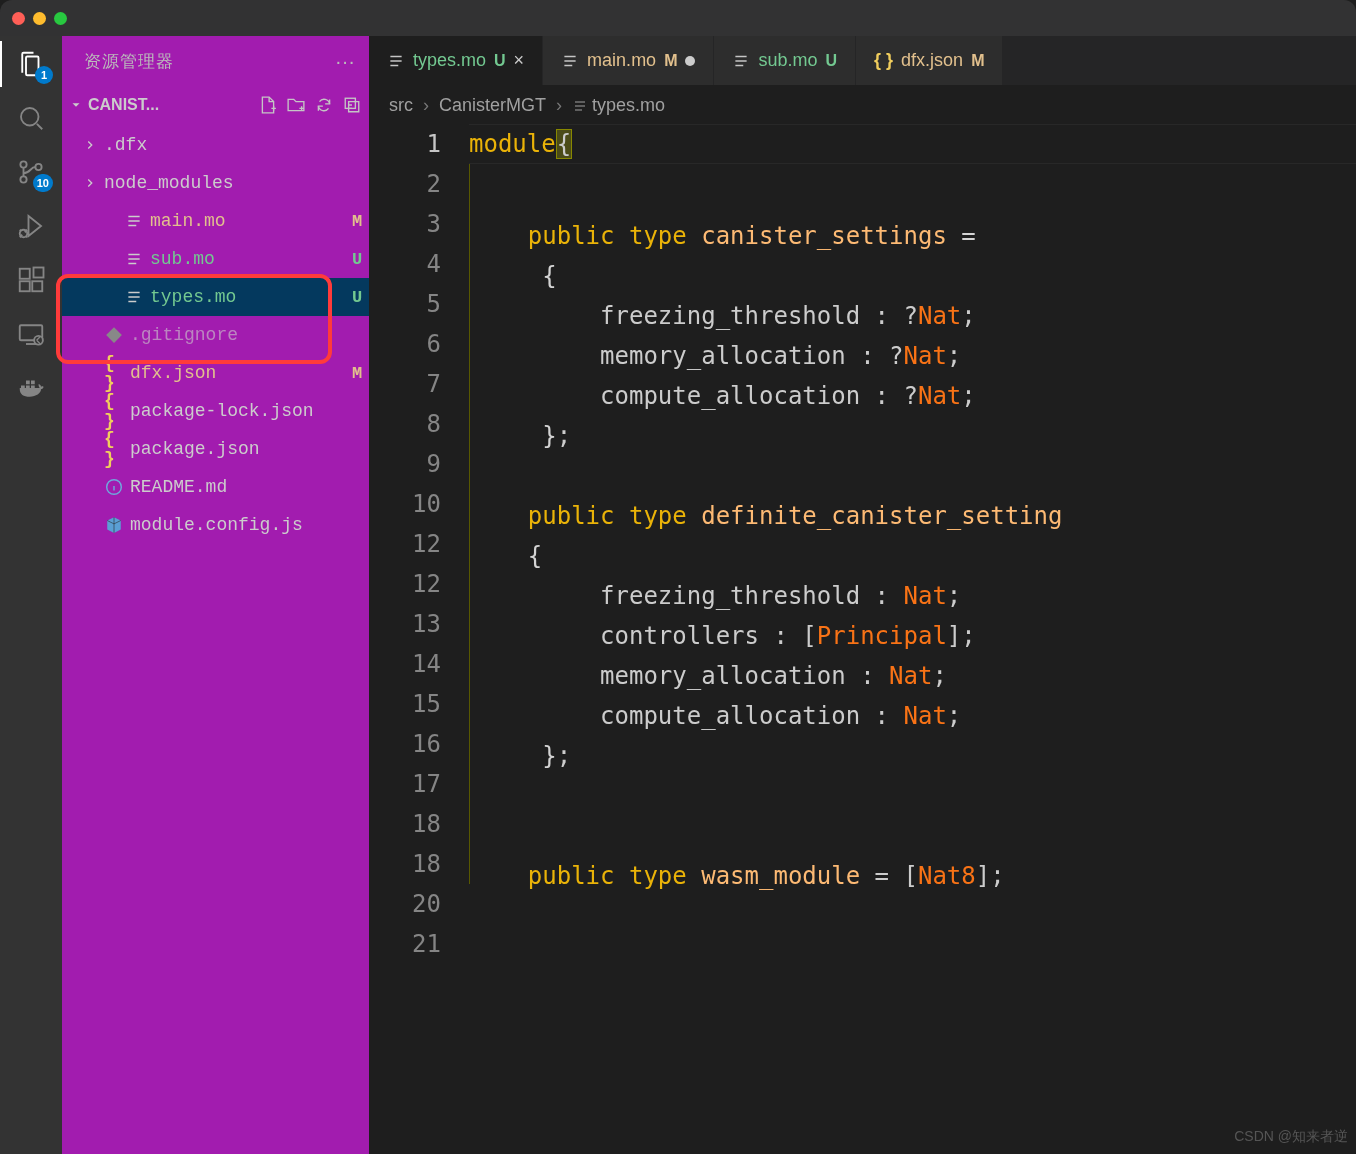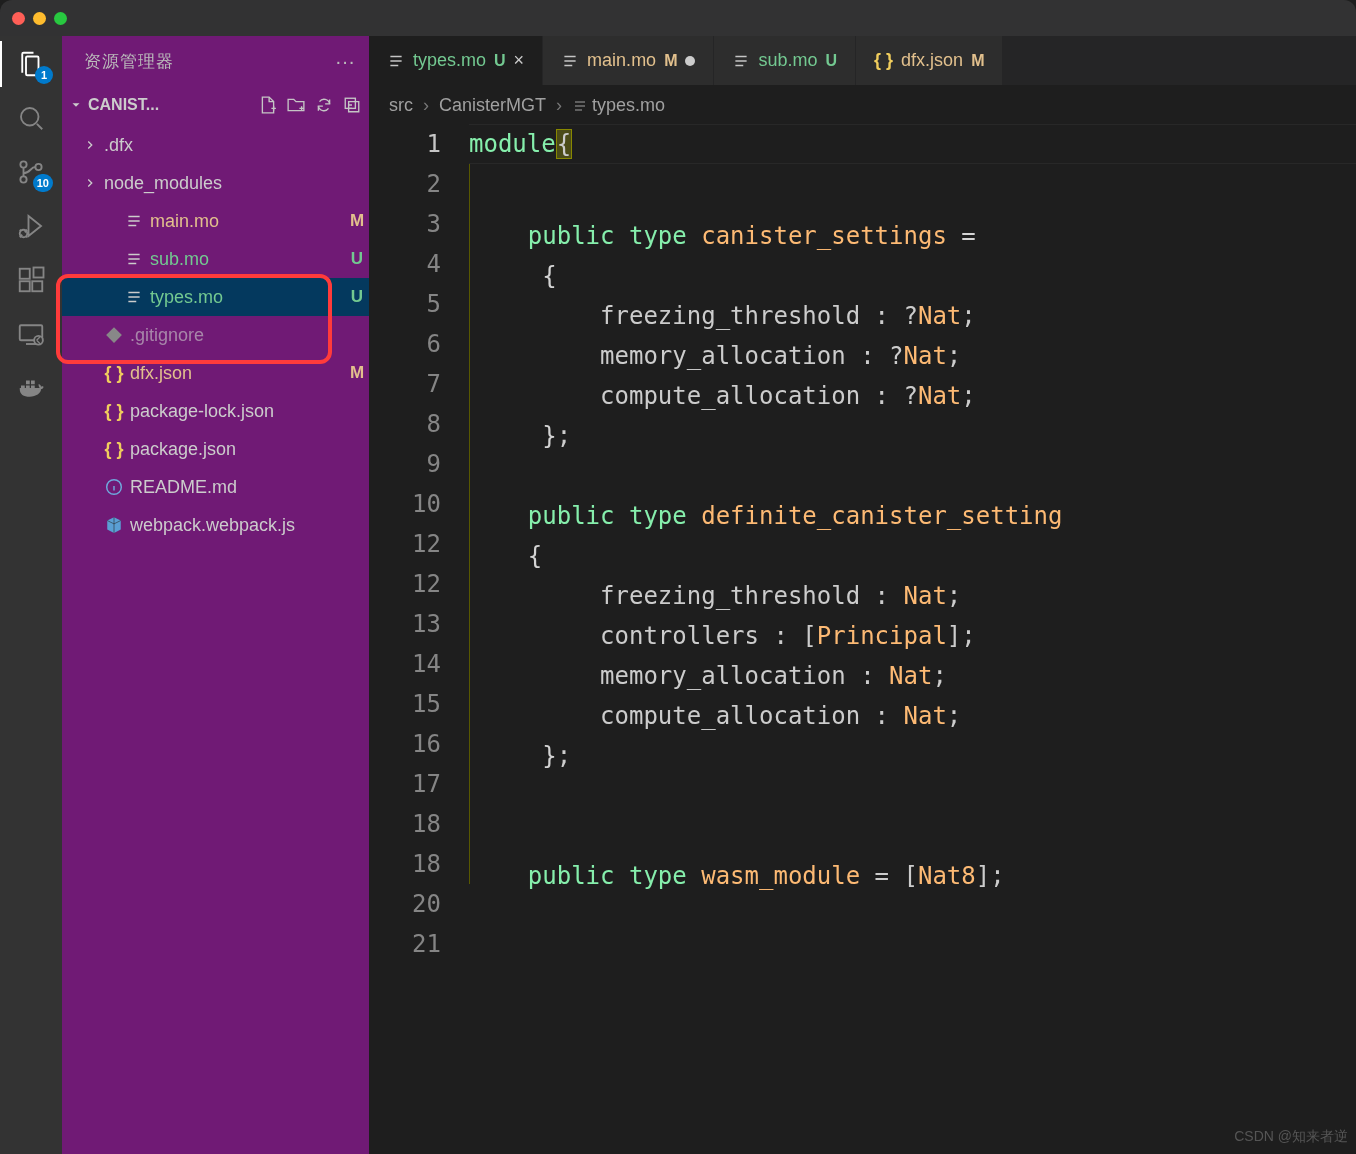--- a/index.html
+++ b/index.html
@@ -52,21 +52,21 @@
   background: #007acc;
   color: #fff;
   border-radius: 10px;
   min-width: 18px; height: 18px;
   font-size: 11px; font-weight: bold;
   display: flex; align-items: center; justify-content: center;
   padding: 0 4px;
 }
 .sidebar {
   width: 307px;
-  background: #701a75;
+  background: #a21caf;
   display: flex; flex-direction: column;
   font-size: 18px;
 }
 .sidebar-header {
   height: 50px;
   display: flex; align-items: center; justify-content: space-between;
   padding: 0 14px 0 22px;
   color: #bbbbbb;
 }
 .sidebar-title { font-size: 17px; letter-spacing: 1px; }
@@ -153,22 +153,22 @@
   width: 100px;
   text-align: right;
   color: #858585;
   padding-right: 28px;
 }
 .gutter .ln { height: 40px; }
 .code { flex: 1; position: relative; overflow: hidden; }
 .code-line { height: 40px; white-space: pre; }
 .code-line.active { background: #1e1e1e; }
 .active-border { position: absolute; left: 0; right: 0; height: 40px; border-top: 1px solid #282828; border-bottom: 1px solid #282828; pointer-events: none; }
-.tok-key { color: #86efac; }
-.tok-type { color: #fdba74; }
+.tok-key { color: #eab308; }
+.tok-type { color: #f97316; }
 .tok-def { color: #fdba74; }
 .tok-punct { color: #d4d4d4; }
 .tok-brace { color: #d4d4d4; }
 .brace-hl { background: #4b4b18; border: 1px solid #888800; }
 .watermark { position: absolute; right: 8px; bottom: 8px; color: #555; font-size: 14px; }
 svg { flex-shrink: 0; }
 </style>
 </head>
 <body>
 
@@ -264,21 +264,21 @@
             <path d="M13 3v4h-4M3 13V9h4"></path>
             <path d="M13 7a5 5 0 0 0-9-2M3 9a5 5 0 0 0 9 2"></path>
           </svg>
         <svg width="18" height="18" viewBox="0 0 16 16" fill="none" stroke="currentColor" stroke-width="1.2">
             <rect x="2" y="2" width="9" height="9"></rect>
             <path d="M5 5h9v9H5z"></path>
             <path d="M5 8h3M5 11h3"></path>
           </svg>
       </span>
     </div>
-    <div class="tree" id="tree" style="position:relative;">
+    <div class="tree" id="tree" style="position:relative;font-family:Liberation Mono, monospace;">
     <div class="tree-row">
           <span class="chevron">
             <svg width="14" height="14" viewBox="0 0 16 16">
               <path d="M6 4l4 4-4 4" stroke="currentColor" fill="none" stroke-width="1.5"></path>
             </svg>
           </span>
           <span class="label git-normal" style="">.dfx</span>
           <span class="status git-normal"></span>
         </div>
         <div class="tree-row">
@@ -366,21 +366,21 @@
           <span class="status git-normal"></span>
         </div>
         <div class="tree-row">
           <span class="chevron"></span>
           <span class="file-icon">
             <svg width="18" height="18" viewBox="0 0 16 16" fill="#5a9fd4">
               <path d="M8 1l6 3v8l-6 3-6-3V4z"></path>
               <path d="M8 1v14M2 4l6 3 6-3" stroke="#252526" stroke-width="0.5" fill="none"></path>
             </svg>
           </span>
-          <span class="label git-normal" style="">webpack.webpack.js</span>
+          <span class="label git-normal" style="">module.config.js</span>
           <span class="status git-normal"></span>
         </div>
         <div class="highlight-box" style="top: 150px; left: -6px; width: 276px; height: 90px;"></div>
       </div>
   </div>
 
   <div class="editor-area">
     <div class="tabs" id="tabs">
         <div class="tab active">
           <svg width="18" height="18" viewBox="0 0 16 16" stroke="#c5c5c5" stroke-width="1.2">

